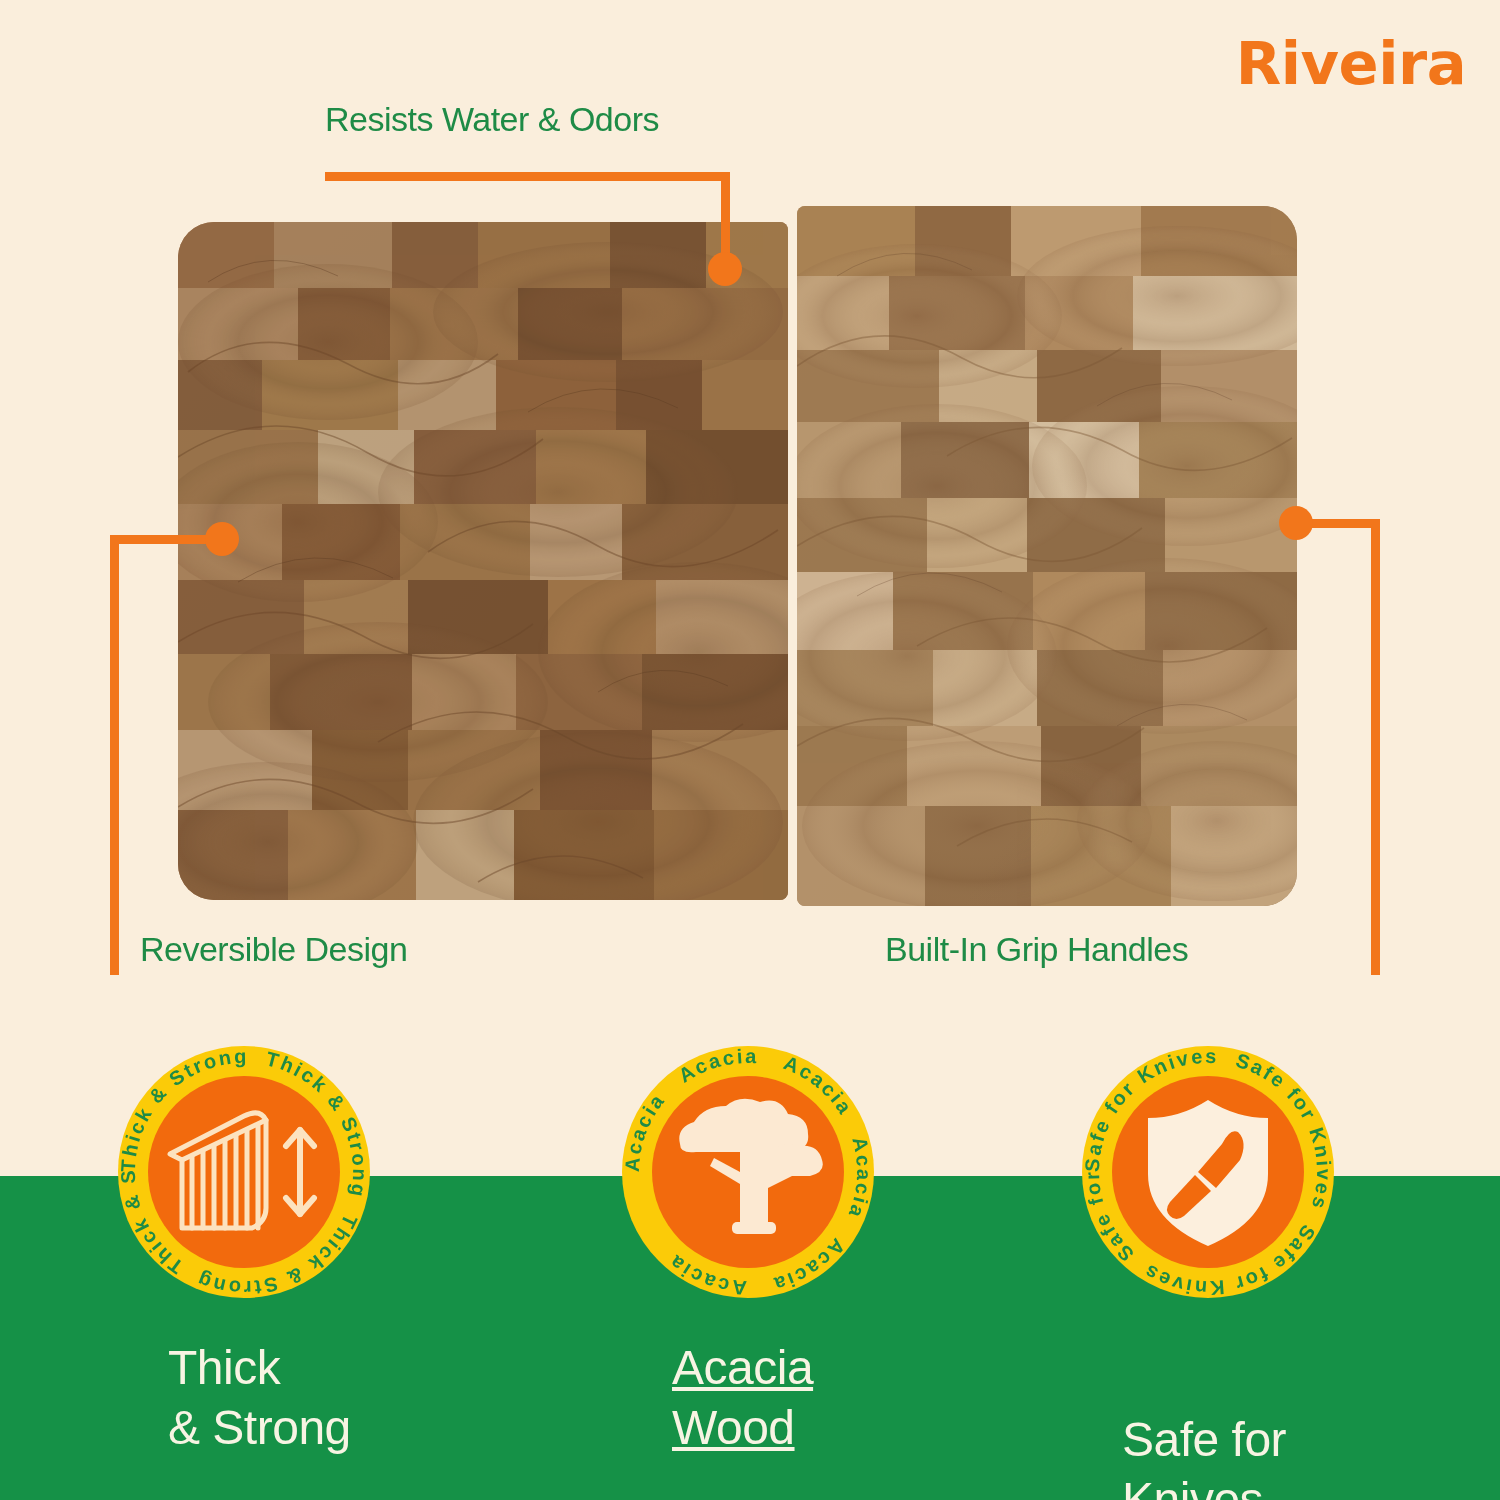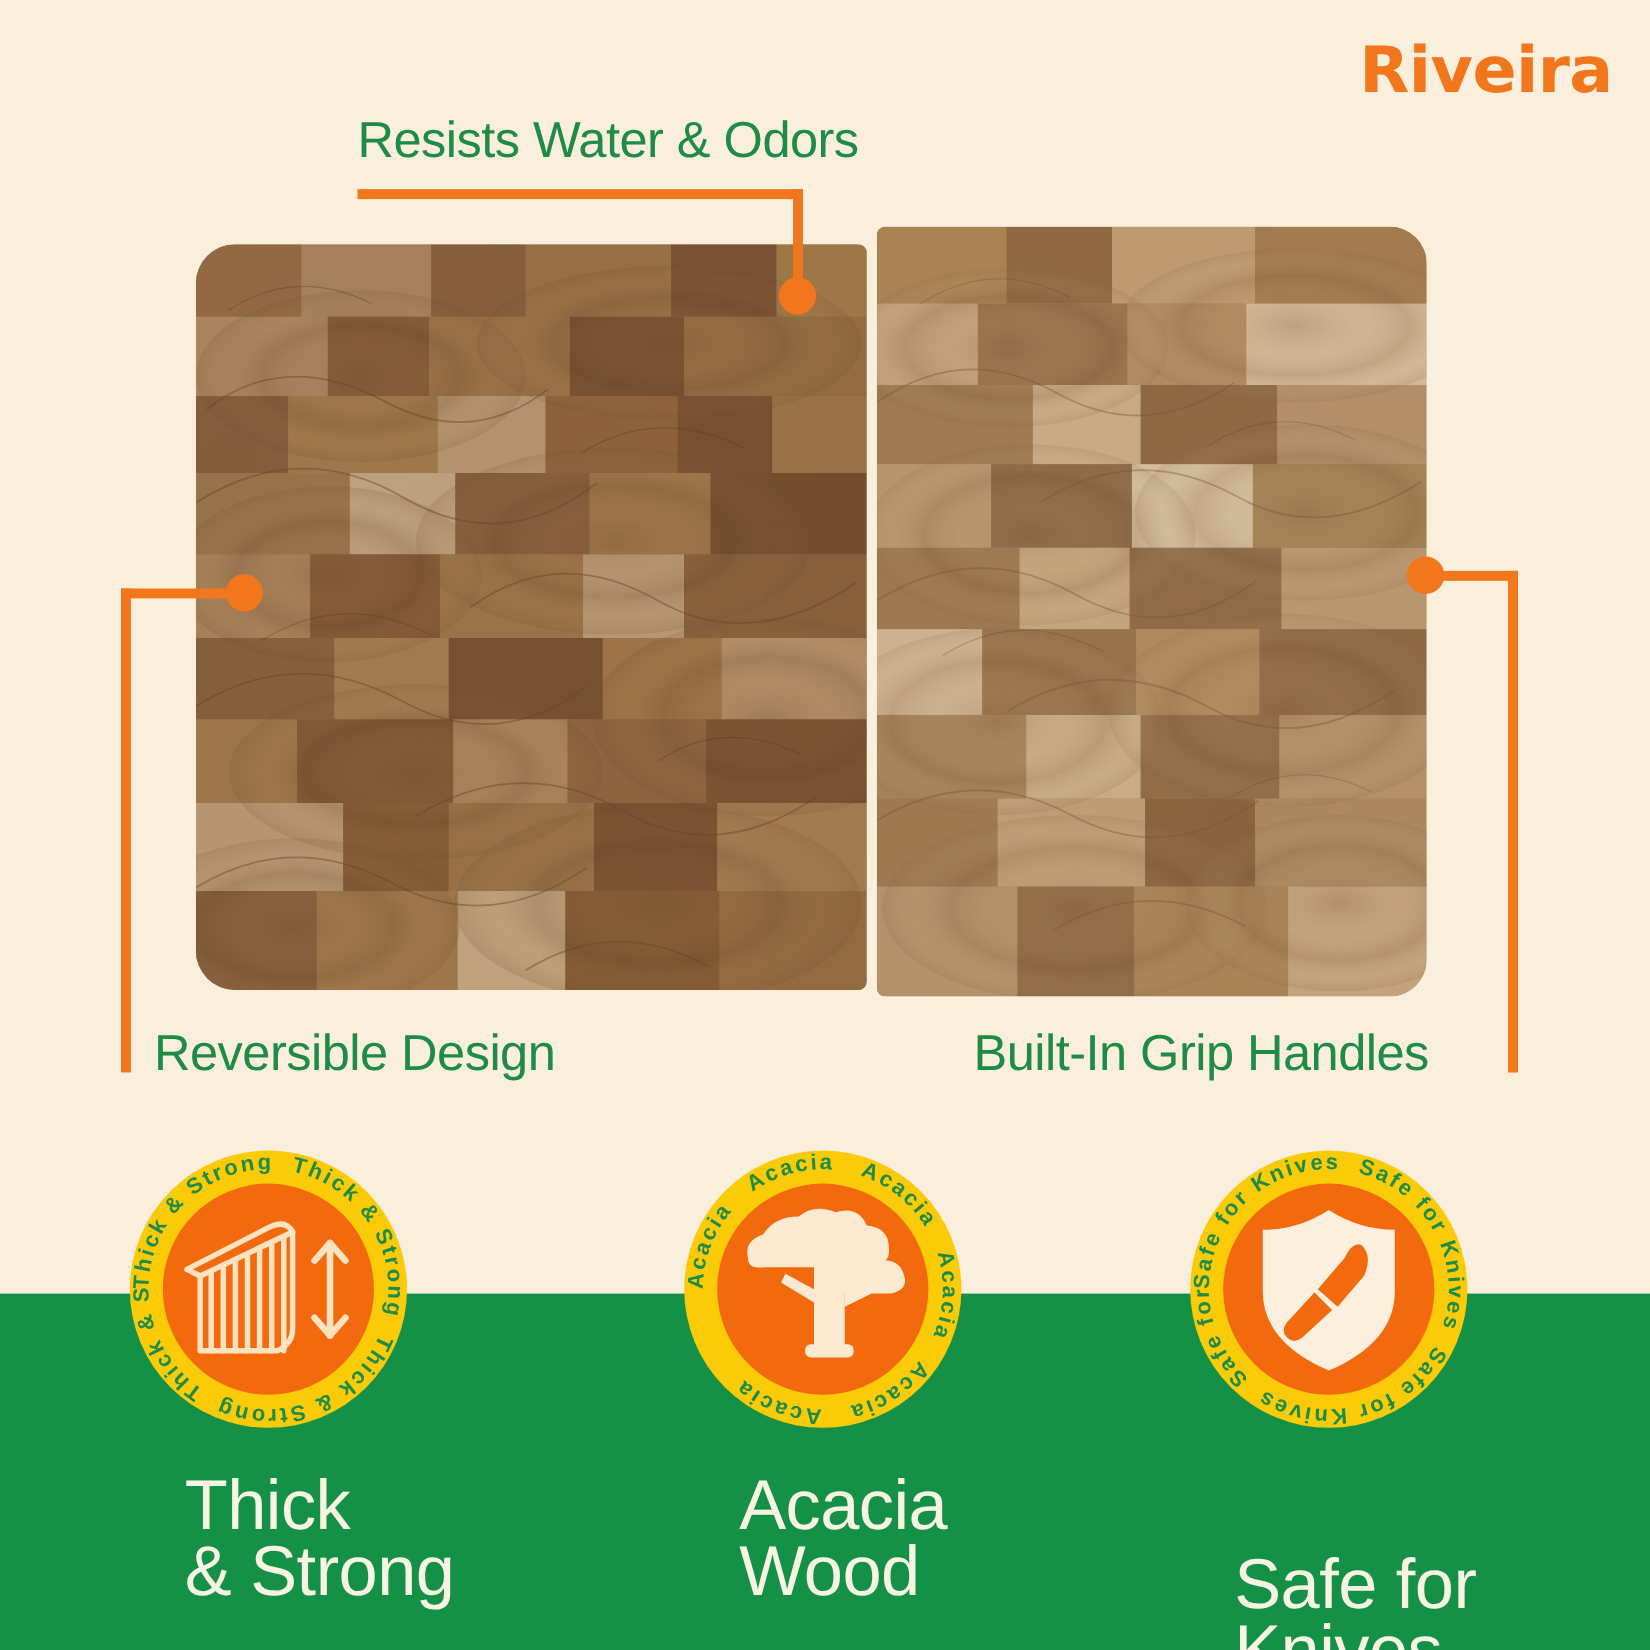--- a/index.html
+++ b/index.html
@@ -24,21 +24,21 @@
     font-size:58px;font-weight:bold;letter-spacing:-0.5px;
     color:#F2761B;
     font-family:"DejaVu Sans", sans-serif;
     transform:scaleX(1.02);
   }
 
   
   .callout-label{
     position:absolute;
     color:#1E8B46;
-    font-size:46px;
+    font-size:34px;
     font-weight:400;
     letter-spacing:-0.5px;
     white-space:nowrap;
     font-family:"Liberation Sans", sans-serif;
   }
   #lbl-top{left:325px;top:100px;}
   #lbl-left{left:140px;top:930px;}
   #lbl-right{left:885px;top:930px;}
 
   
@@ -95,29 +95,29 @@
     font-size:20px;font-weight:bold;letter-spacing:2.4px;
   }
   .badge-icon{
     position:absolute;left:30px;top:30px;width:192px;height:192px;
   }
 
   
   .btitle{
     position:absolute;
     color:#F7F4E3;
-    font-size:64px;
+    font-size:48px;
     line-height:60px;
     font-weight:400;
     letter-spacing:-0.5px;
     font-family:"Liberation Sans", sans-serif;
     white-space:pre-line;
   }
   #bt-1{left:168px;top:1338px;}
-  #bt-2{left:672px;top:1338px;}
+  #bt-2{left:672px;top:1338px;text-decoration:underline;}
   #bt-3{left:1122px;top:1410px;}
 </style>
 </head>
 <body>
 
 <div id="stage">
 
   <div class="green-band"></div>
 
   <div class="brand">Riveira</div>

